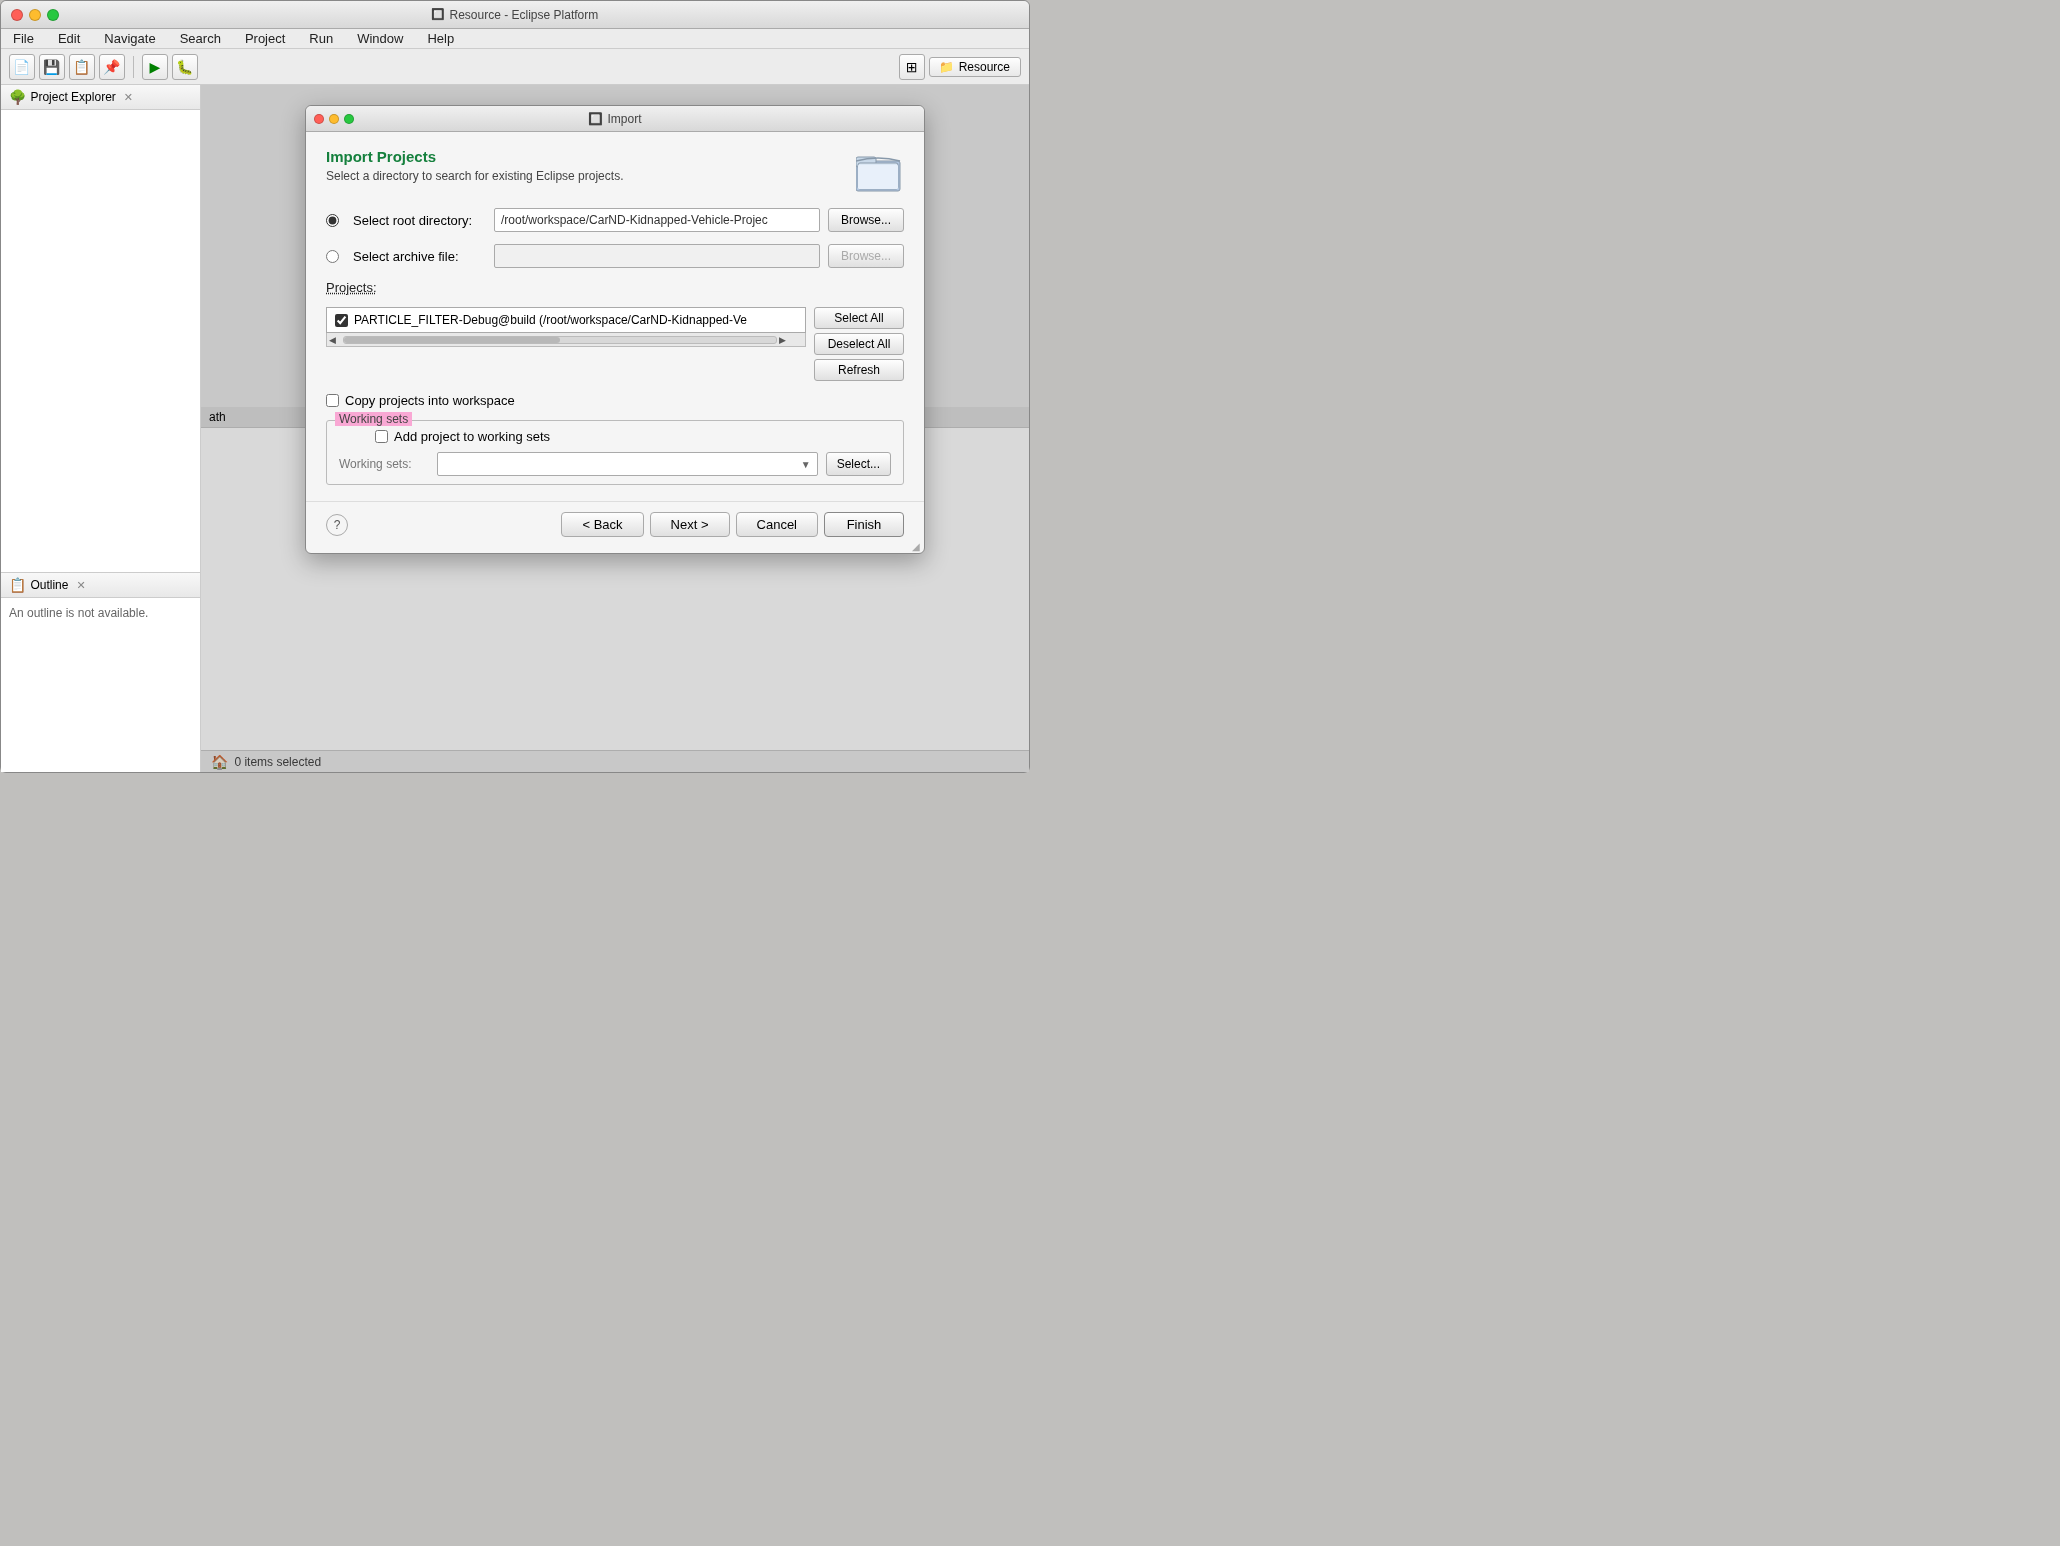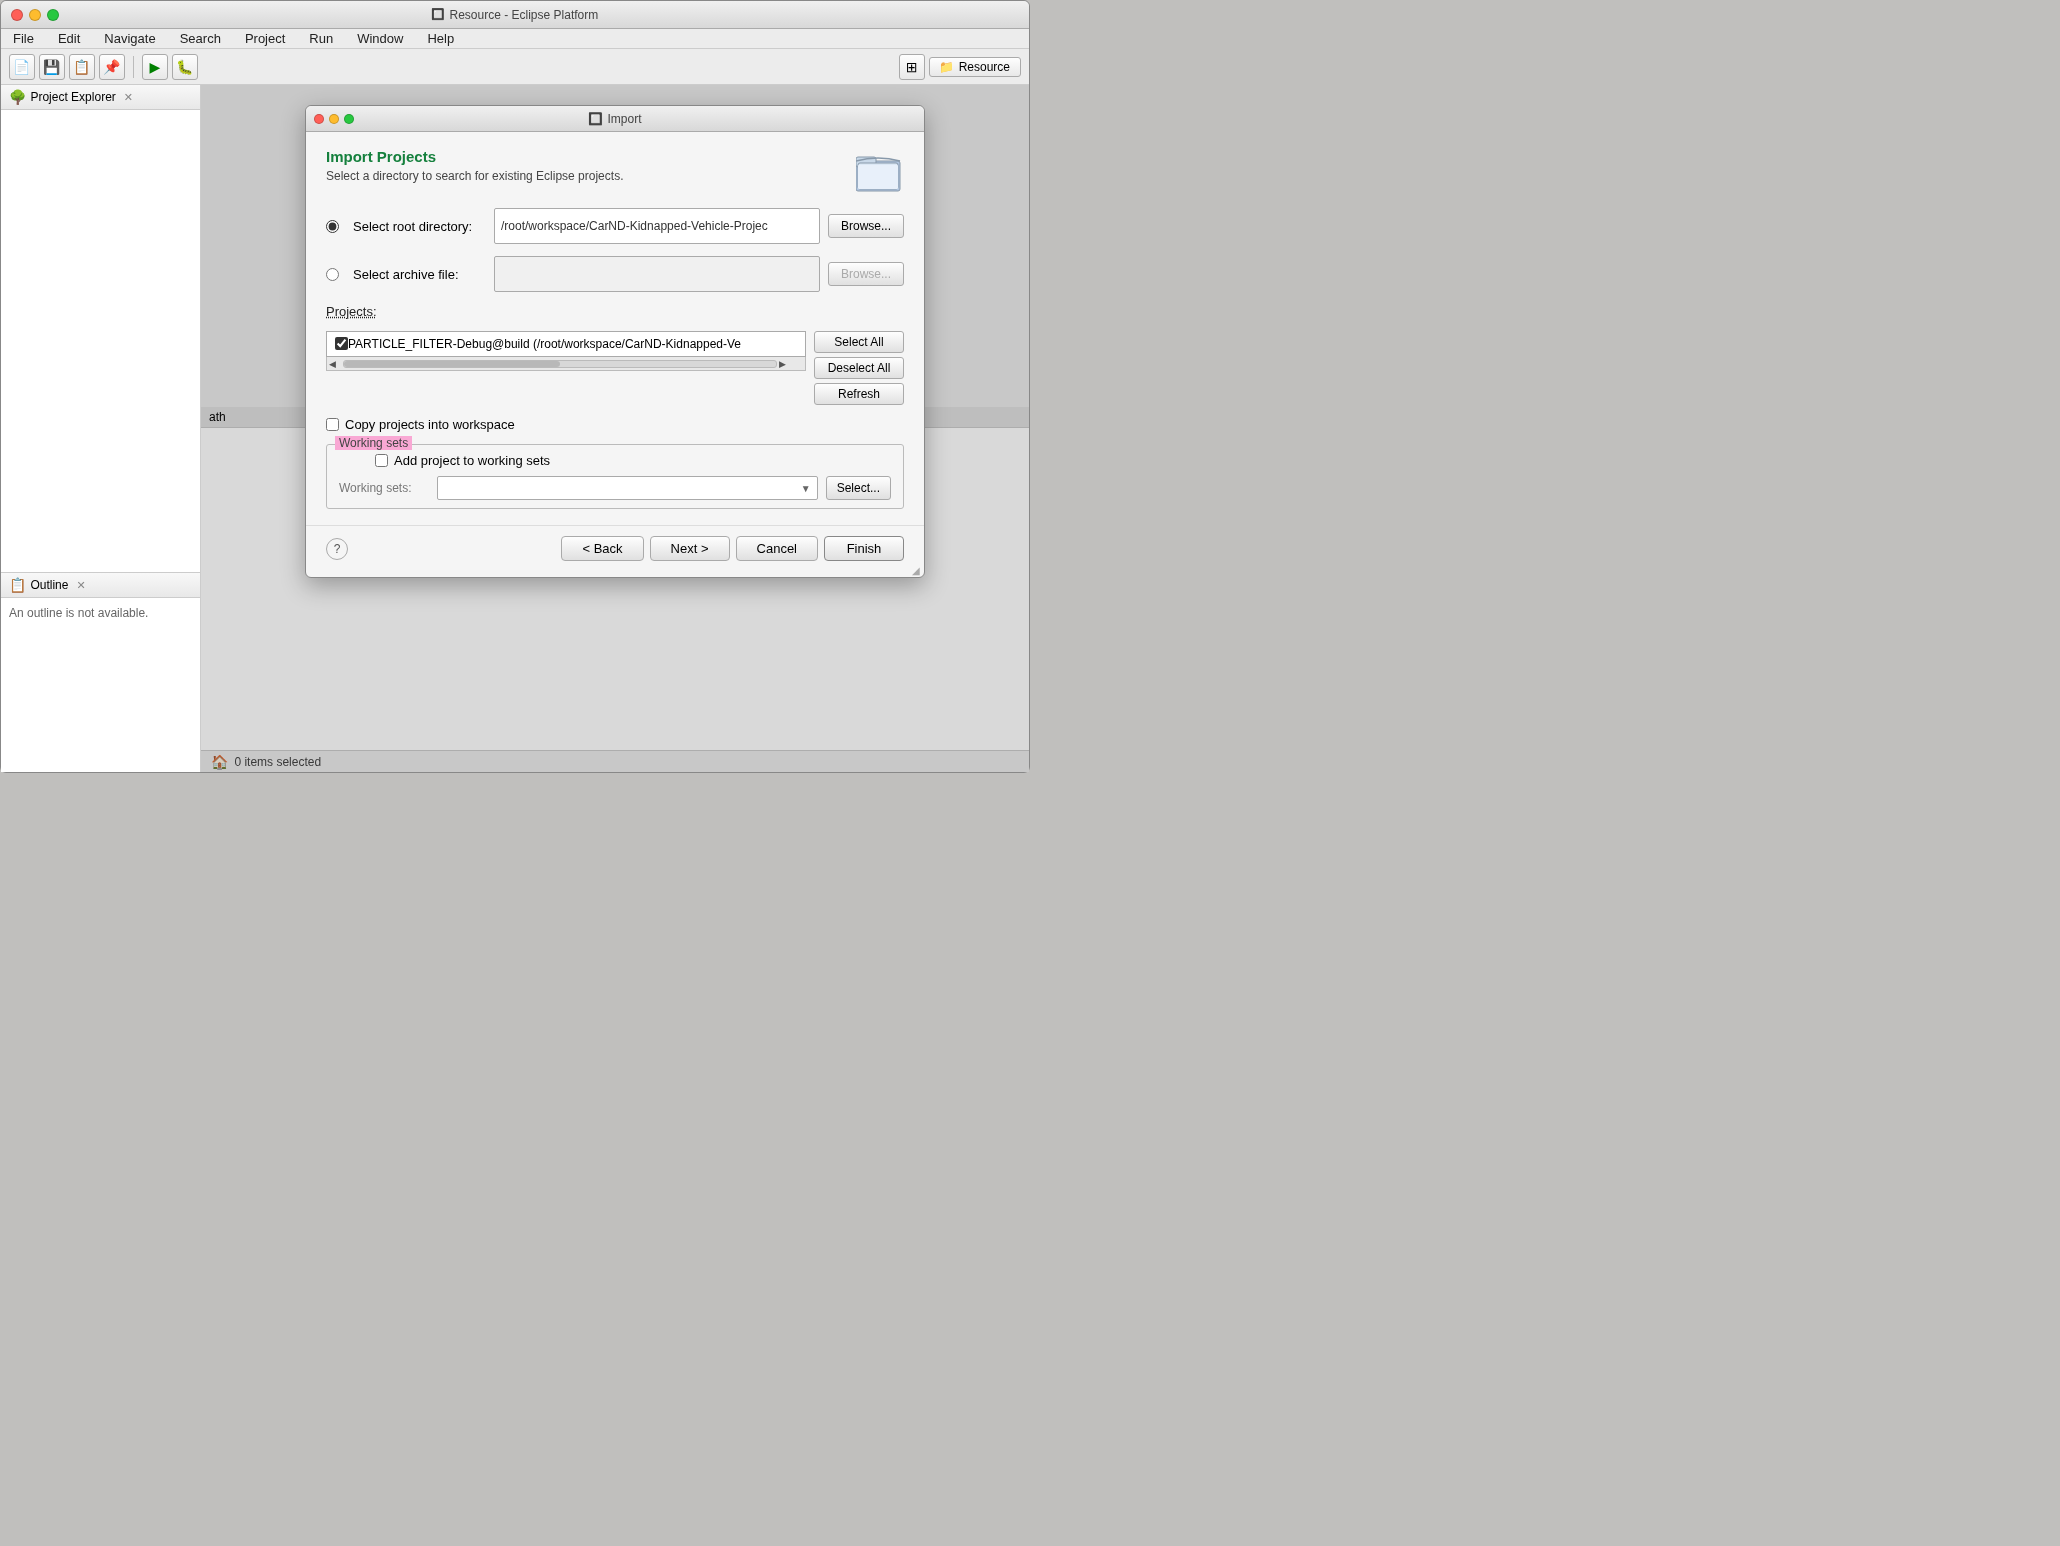--- a/index.html
+++ b/index.html
@@ -272,21 +272,21 @@
       font-size: 13px;
       min-width: 160px;
       white-space: nowrap;
     }
     .form-input {
       flex: 1;
       border: 1px solid #aaa;
       background: white;
       padding: 3px 6px;
       font-size: 12px;
-      height: 36px;
+      height: 24px;
       border-radius: 2px;
       color: #333;
     }
     .form-input:disabled {
       background: #f0f0f0;
       color: #999;
     }
     .browse-btn {
       background: linear-gradient(to bottom, #fefefe, #e0e0e0);
       border: 1px solid #aaa;
@@ -321,21 +321,22 @@
       height: 120px;
       overflow-y: auto;
       overflow-x: auto;
     }
     .projects-list-inner {
       min-width: max-content;
       padding: 2px;
     }
     .project-item {
       display: flex;
-      align-items: flex-start;
+      align-items: center;
+      gap: 6px;
       padding: 3px 6px;
       font-size: 12px;
       cursor: pointer;
     }
     .project-checkbox {
       width: 13px;
       height: 13px;
       accent-color: #333;
     }
     .project-side-btns {

